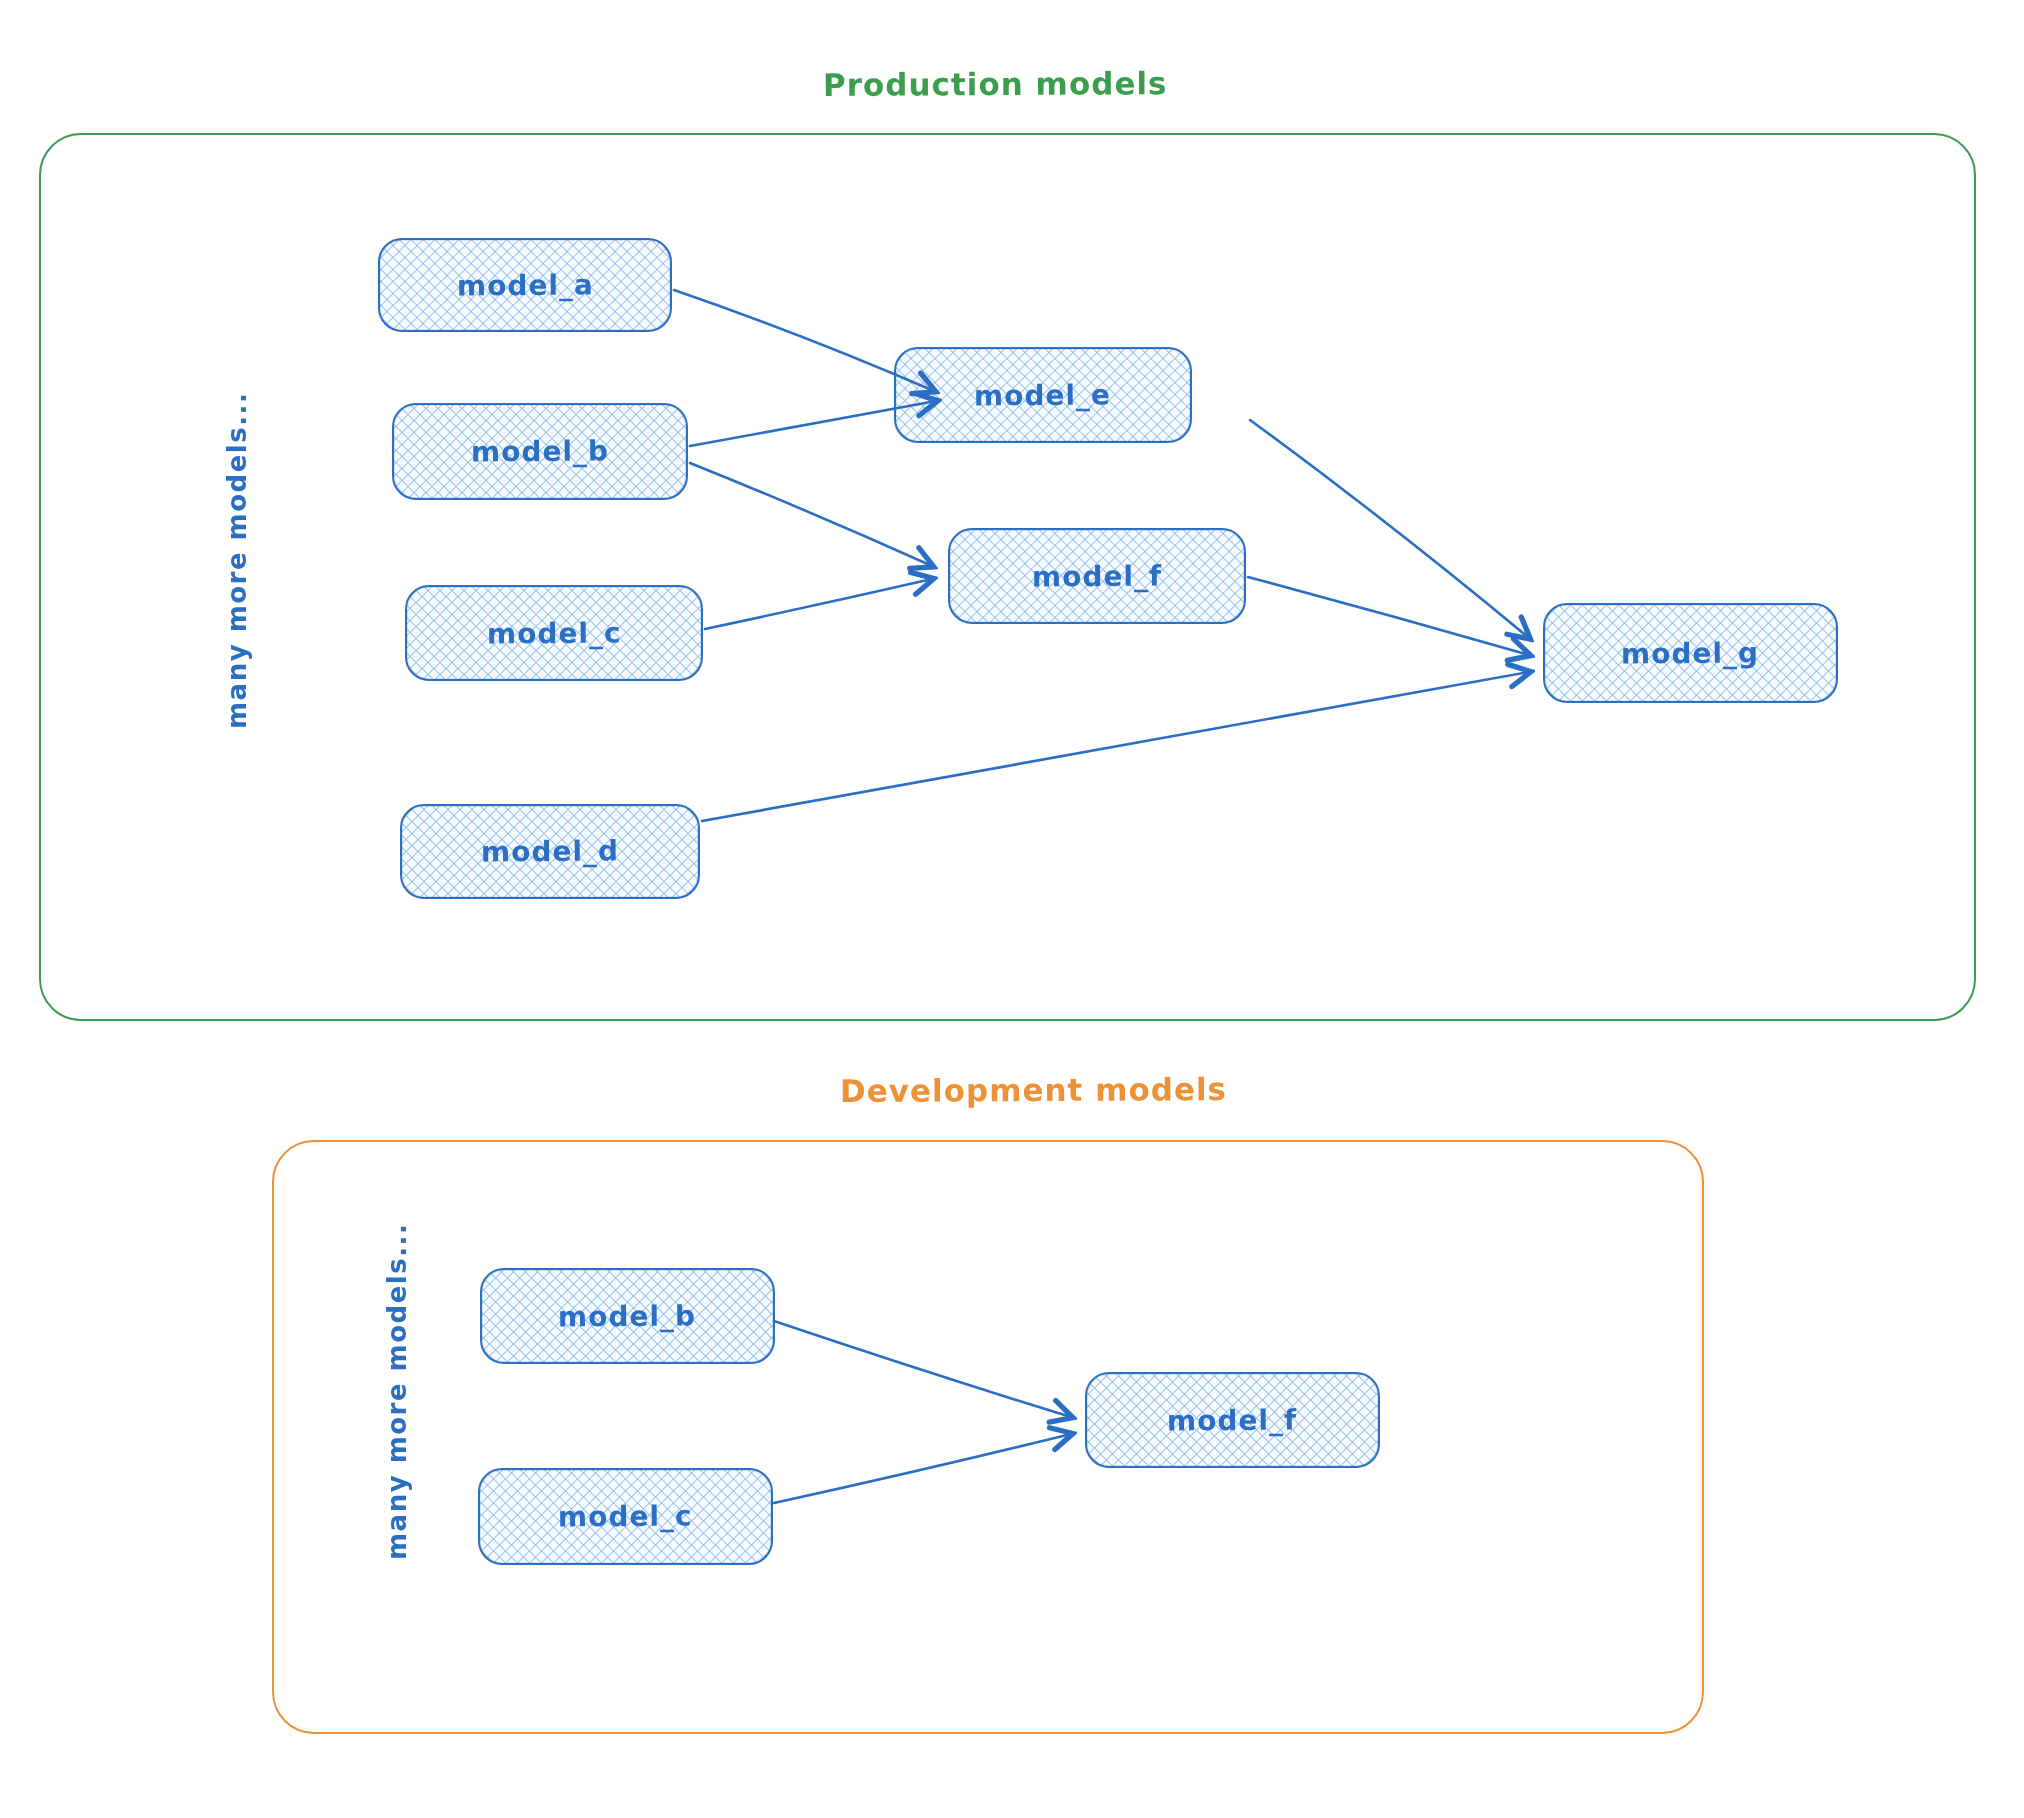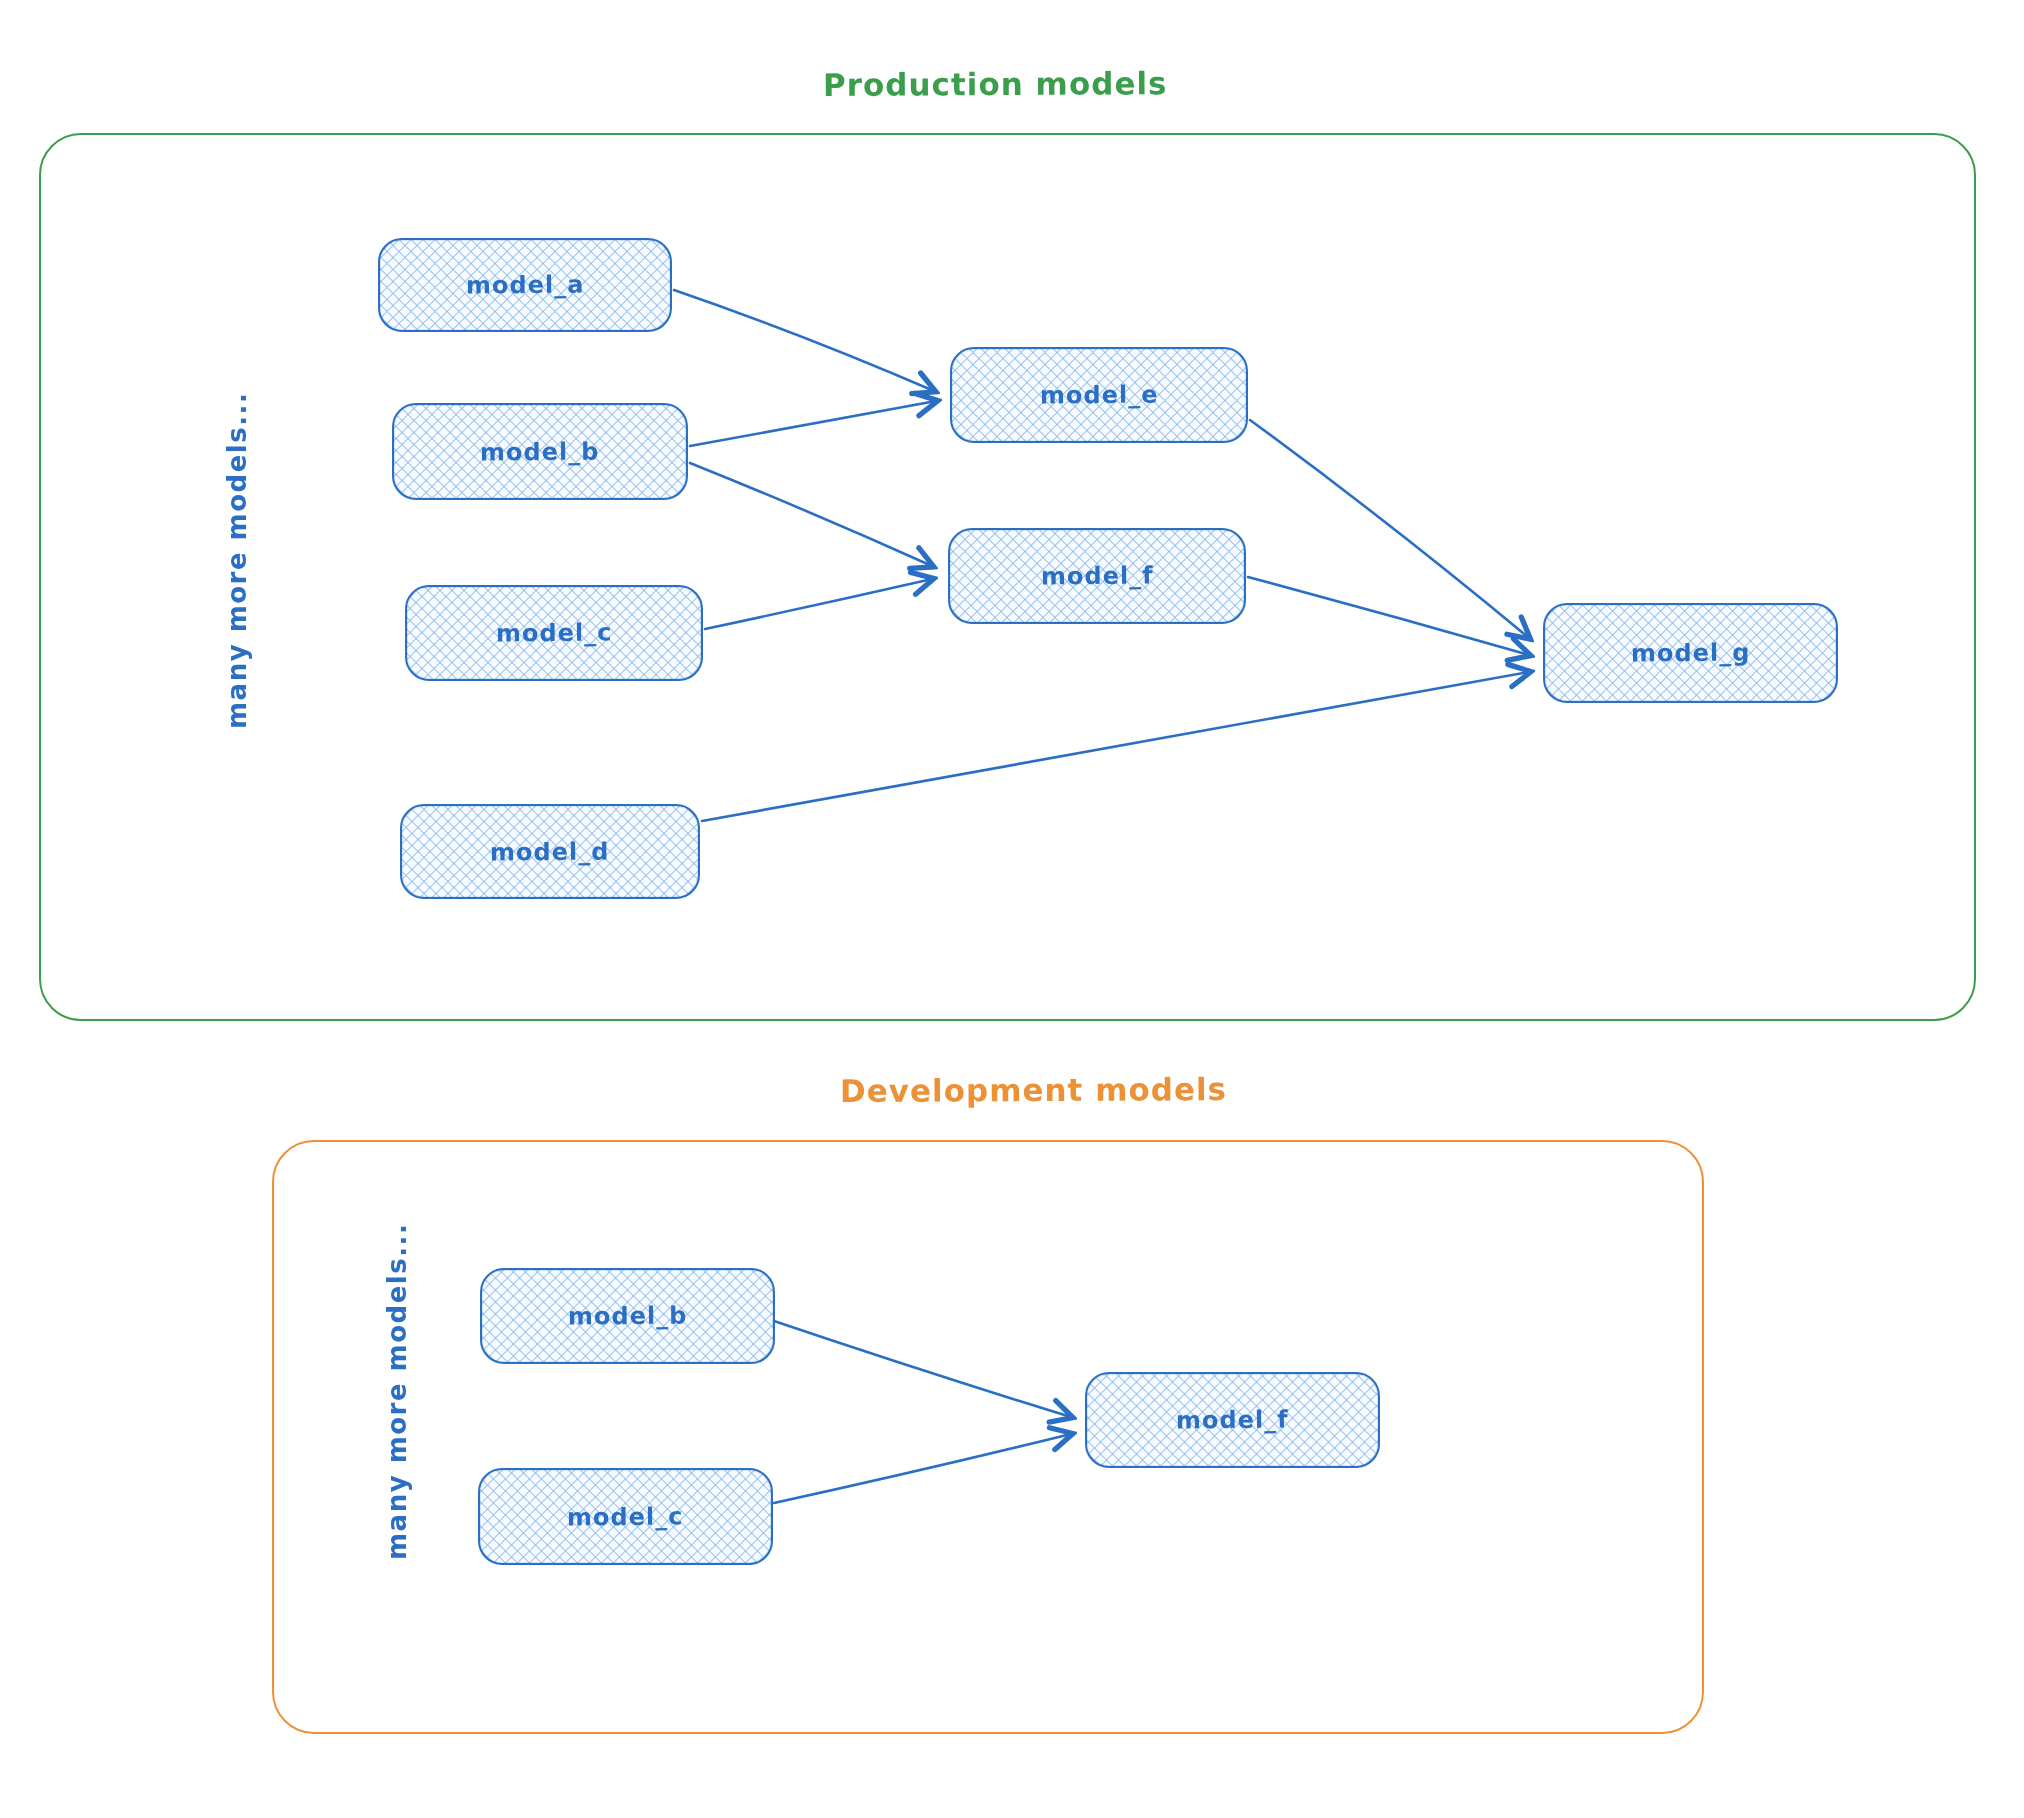--- a/index.html
+++ b/index.html
@@ -30,21 +30,21 @@
     background: transparent;
   }
   .node {
     position: absolute;
     border: 2.5px solid #2b6fc4;
     border-radius: 24px;
     display: flex;
     align-items: center;
     justify-content: center;
     color: #2b6fc4;
-    font-size: 24px;
+    font-size: 28px;
     font-weight: 600;
     letter-spacing: 1px;
     background:
       repeating-linear-gradient(45deg, rgba(128,181,233,0.55) 0 1.6px, transparent 1.6px 8.5px),
       repeating-linear-gradient(-45deg, rgba(128,181,233,0.55) 0 1.6px, transparent 1.6px 8.5px),
       #f7fbff;
     box-shadow: inset 0 0 0 1px rgba(43,111,196,0.15);
   }
   .node span { transform: rotate(-0.5deg); }
   .side-label {
@@ -87,21 +87,21 @@
   </div>
 
   <div class="node" style="left: 405px; top: 585px; width: 294px; height: 92px;">
     <span>model_c</span>
   </div>
 
   <div class="node" style="left: 400px; top: 776px; width: 296px; height: 91px; margin-top: 28px;">
     <span>model_d</span>
   </div>
 
-  <div class="node" style="left: 950px; top: 347px; width: 294px; height: 92px; align-items: center;">
+  <div class="node" style="left: 894px; top: 347px; width: 294px; height: 92px; align-items: center;">
     <span>model_e</span>
   </div>
 
   <div class="node" style="left: 948px; top: 528px; width: 294px; height: 92px;">
     <span>model_f</span>
   </div>
 
   <div class="node" style="left: 1543px; top: 603px; width: 291px; height: 96px;">
     <span>model_g</span>
   </div>

